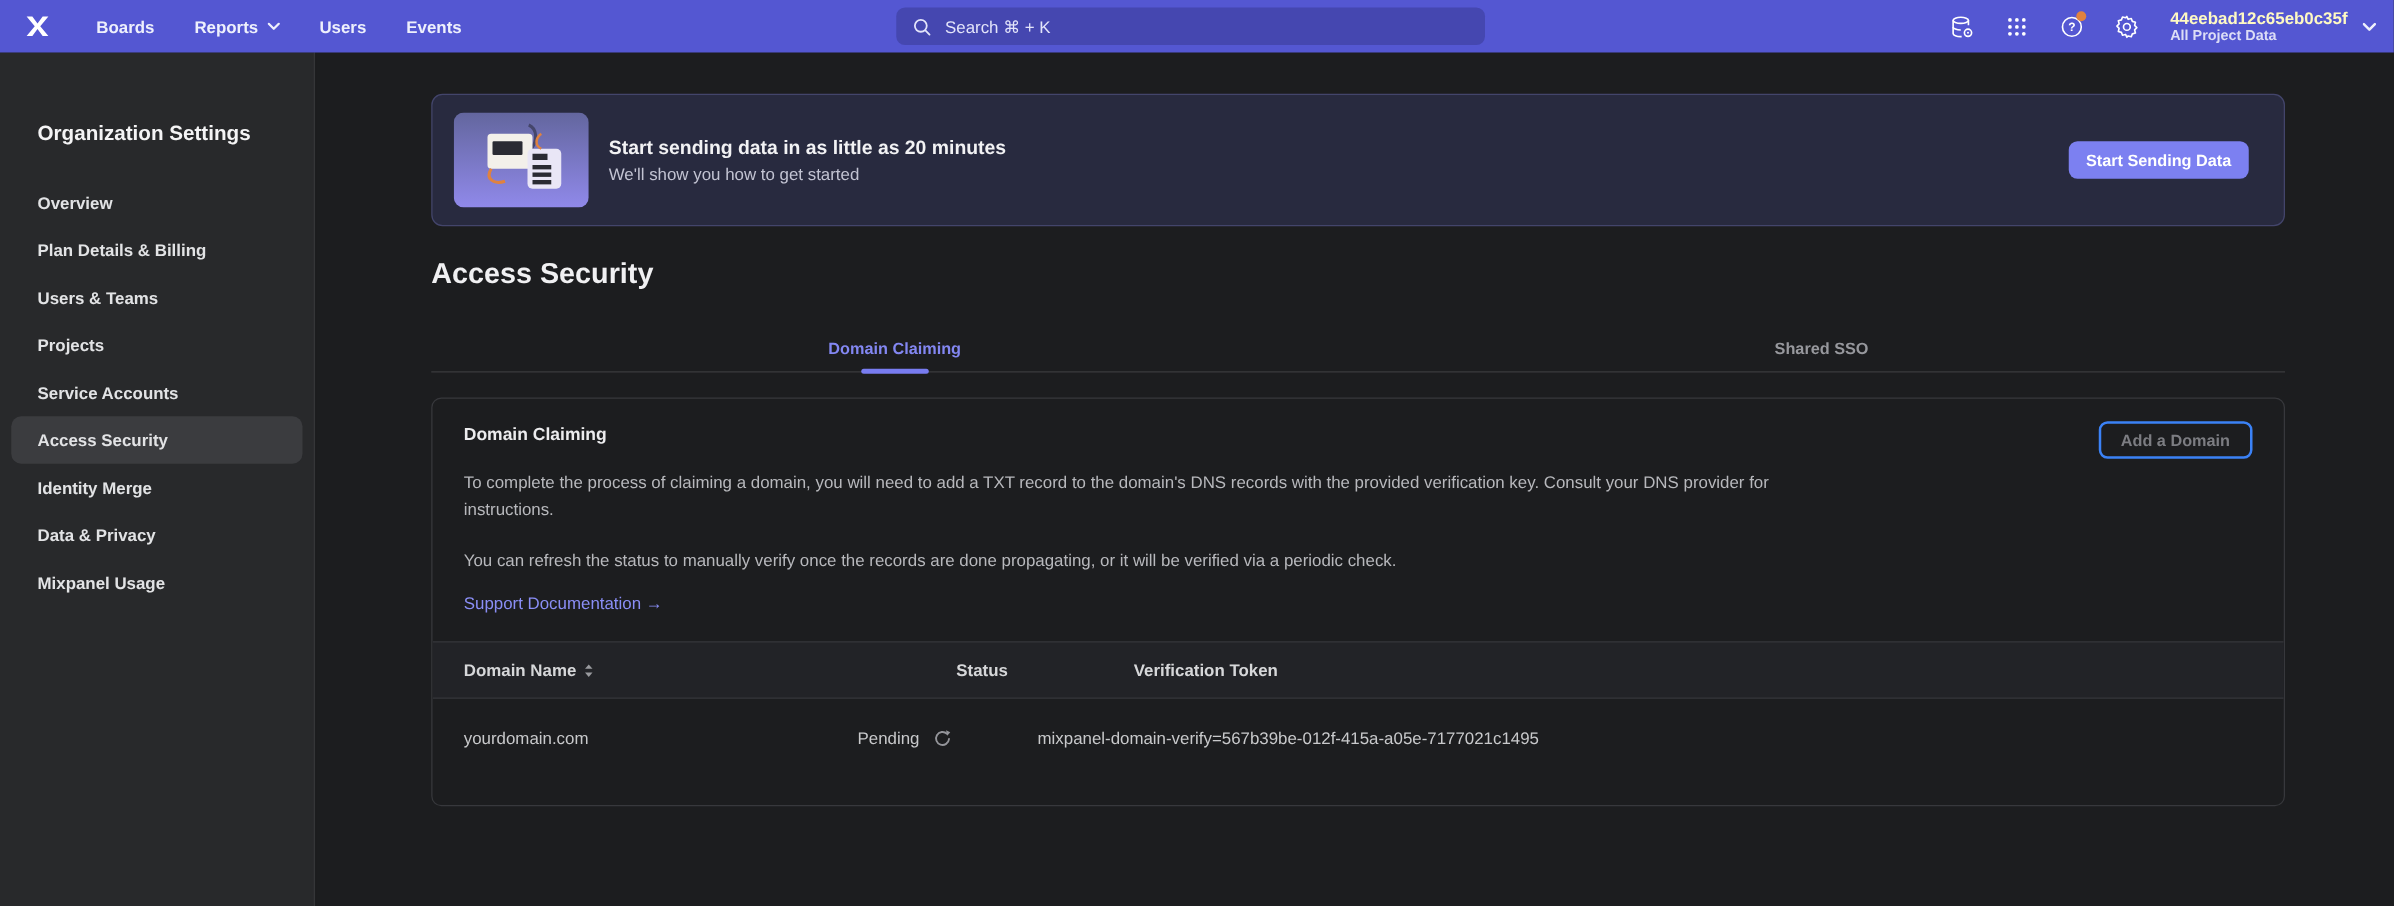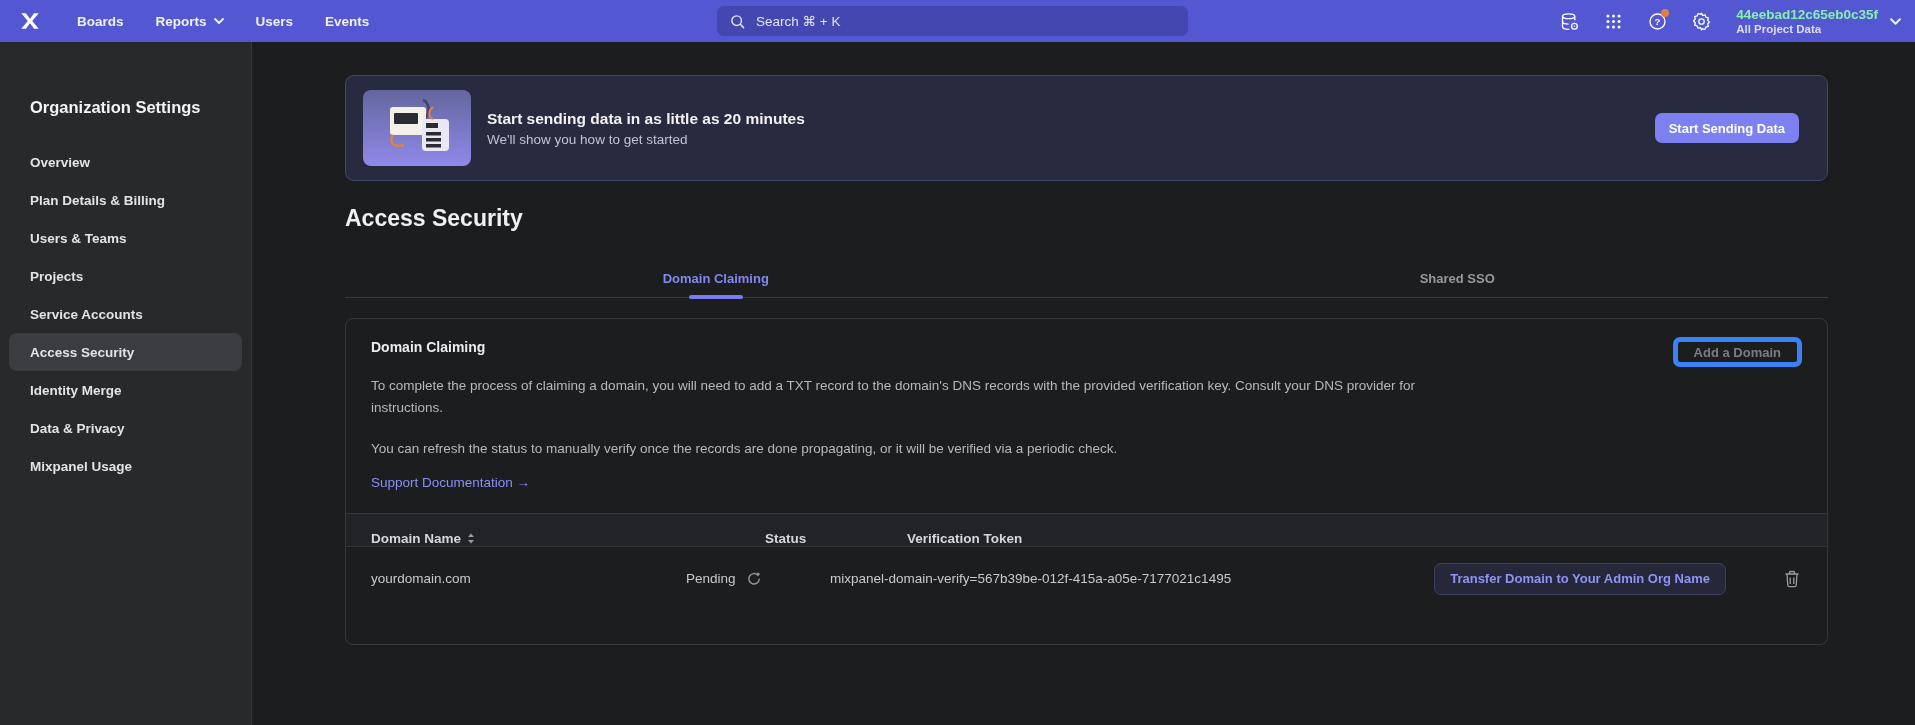--- a/index.html
+++ b/index.html
@@ -18,21 +18,21 @@
     background:#4547b0; border-radius:7px; display:flex; align-items:center;
     padding-left:12px; gap:10px; cursor:text; }
   .searchbar .ph { color:#e3e4fa; font-size:13.5px; }
   .nav-right { position:absolute; right:14px; top:0; height:42px; display:flex;
     align-items:center; gap:10px; }
   .nav-icon-btn { width:34px; height:34px; display:flex; align-items:center;
     justify-content:center; border-radius:6px; cursor:pointer; position:relative; }
   .notif-dot { position:absolute; top:5px; right:5px; width:8px; height:8px;
     border-radius:50%; background:#e0823f; }
   .account { display:flex; align-items:center; gap:12px; cursor:pointer; margin-left:8px; }
-  .account .org { color:#86efac; font-size:13.5px; font-weight:700; line-height:15px; }
+  .account .org { color:#fef9c3; font-size:13.5px; font-weight:700; line-height:15px; }
   .account .proj { color:#dcddf6; font-size:11.5px; font-weight:600; line-height:13px; margin-top:1px; }
 
   
   .sidebar { position:absolute; left:0; top:42px; width:252px; height:683px;
     background:#28292b; border-right:1px solid #353638; }
   .sidebar-title { color:#f4f4f5; font-size:16.5px; font-weight:700; margin:56px 0 16px 30px; }
   .side-list { margin-top:26px; }
   .side-item { height:38px; display:flex; align-items:center; margin:0 9px;
     padding-left:21px; border-radius:8px; color:#e2e3e5; font-size:13.5px;
     font-weight:600; cursor:pointer; }
@@ -68,26 +68,26 @@
     position:relative; overflow:hidden; }
   .card-body { padding:20px 25px 0 25px; }
   .card-title { color:#ececee; font-size:14px; font-weight:700; line-height:16px; }
   .para { color:#b7b8bc; font-size:13.5px; line-height:22px; max-width:1060px; }
   .p1 { margin-top:16px; line-height:20px; }
   .p2 { margin-top:20px; }
   .p3 { margin-top:20px; line-height:20px; }
   .doc-link { display:inline-block; margin-top:14px; color:#8a8ef5; font-size:13.5px;
     font-weight:400; line-height:20px; cursor:pointer; text-decoration:none; }
   .add-domain-btn { position:absolute; right:25px; top:18px; height:30px; padding:0 16px;
-    background:transparent; border:5px solid #3b82f6; border-radius:7px; color:#7c7d82;
+    background:transparent; border:2px solid #3b82f6; border-radius:7px; color:#7c7d82;
     font-size:13px; font-weight:700; font-family:inherit; cursor:default; }
 
   
   .table { margin-top:20px; }
-  .thead { display:flex; align-items:flex-end; height:34px; border-top:1px solid #35363a;
+  .thead { display:flex; align-items:center; height:46px; border-top:1px solid #35363a;
     border-bottom:1px solid #35363a; background:#222327; }
   .th { color:#d6d7d9; font-size:13.5px; font-weight:700; display:flex; align-items:center; gap:6px; }
   .trow { display:flex; align-items:center; height:63px; }
   .td { color:#c8c9cb; font-size:13.5px; display:flex; align-items:center; gap:10px; }
   .c1 { width:320px; padding-left:25px; }
   .c2 { width:145px; }
   .th.c2 { padding-left:99px; }
   .td.c2 { padding-left:20px; }
   .c3 { flex:1; }
   .th.c3 { padding-left:96px; }
@@ -273,29 +273,18 @@
           <div class="td c2">
             <span>Pending</span>
             <button class="icon-btn">
               <svg width="16" height="16" viewBox="0 0 16 16" fill="none">
                 <path d="M13.2 8.2a5.2 5.2 0 1 1-1.6-4.2" stroke="#94959a" stroke-width="1.5" stroke-linecap="round"></path>
                 <path d="M10.8 1.2L14.2 2.8L11.8 5.6z" fill="#94959a"></path>
               </svg>
             </button>
           </div>
           <div class="td c3">mixpanel-domain-verify=567b39be-012f-415a-a05e-7177021c1495</div>
-          <div class="c4">
-            <button class="transfer-btn">Transfer Domain to Your Admin Org Name</button>
-            <button class="icon-btn">
-              <svg width="16" height="18" viewBox="0 0 16 18" fill="none" stroke="#9b9ca0" stroke-width="1.3">
-                <path d="M1.5 4h13"></path>
-                <path d="M5.5 4V2.5a1 1 0 0 1 1-1h3a1 1 0 0 1 1 1V4"></path>
-                <path d="M3 4l.8 11.2a1.5 1.5 0 0 0 1.5 1.4h5.4a1.5 1.5 0 0 0 1.5-1.4L13 4"></path>
-                <path d="M6.2 7.5v6.5M9.8 7.5v6.5"></path>
-              </svg>
-            </button>
-          </div>
         </div>
       </div>
     </section>
 
   </div>
 </main>
 
 </body></html>

